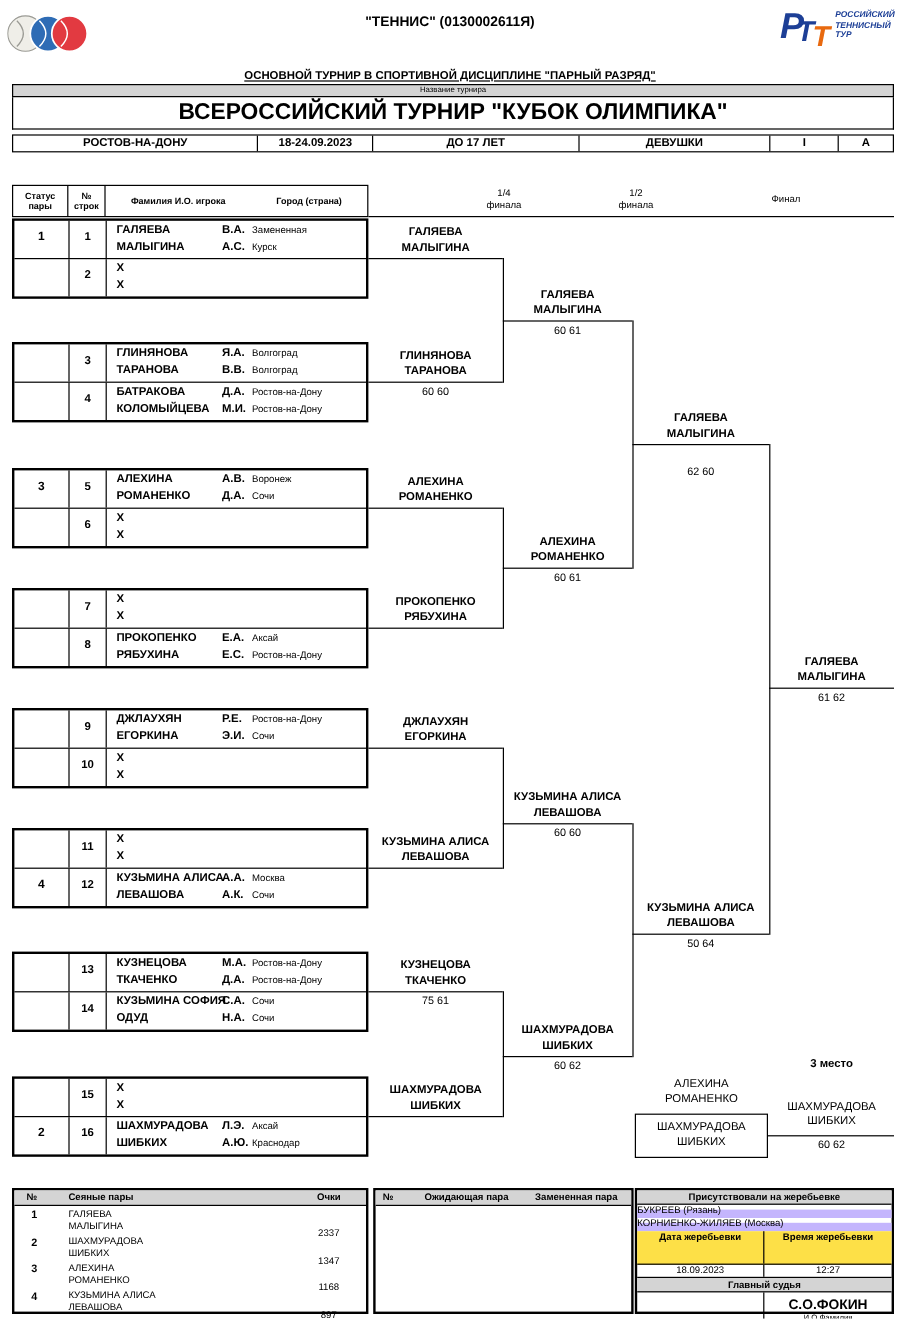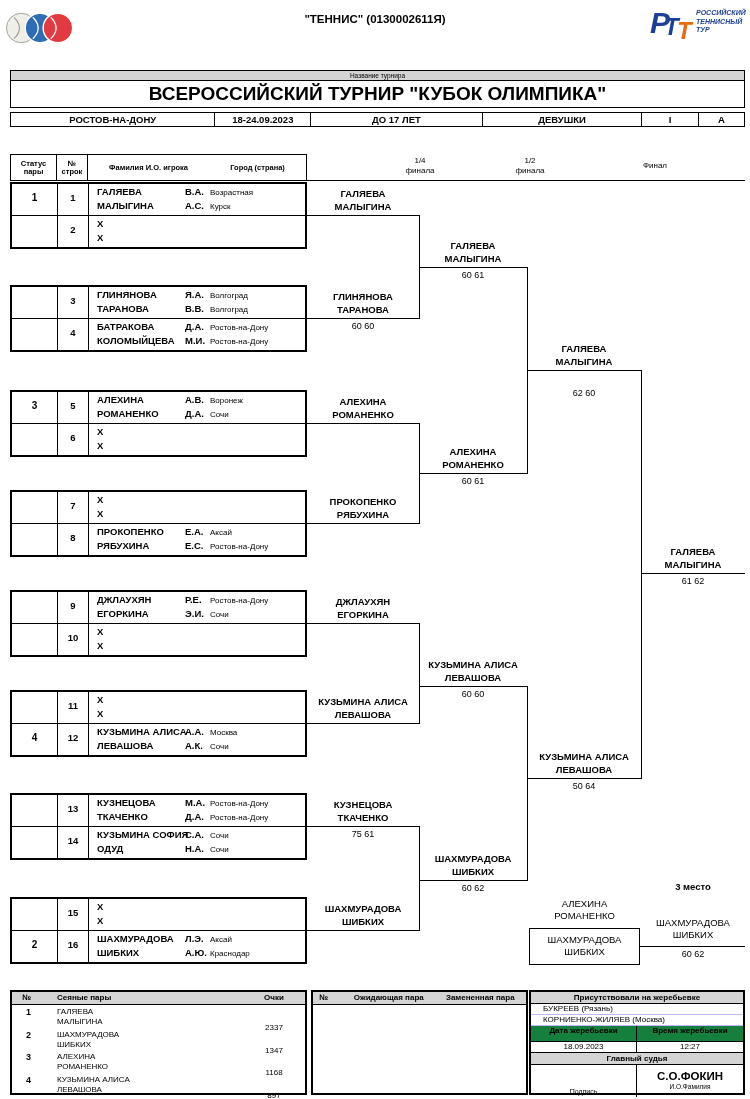--- a/index.html
+++ b/index.html
@@ -63,22 +63,22 @@
   .f1-pairs{flex:1;line-height:11px;}
   .f1-pts{width:62px;text-align:center;line-height:11px;}
   .f2-num{width:30px;padding-left:6px;box-sizing:border-box;line-height:11px;}
   .f2-wait{flex:1;text-align:center;line-height:11px;}
   .f2-repl{flex:1;text-align:center;line-height:11px;}
   .frow{display:flex;height:22.5px;}
   .frow .fnum{width:45px;padding-left:14px;font-size:9px;font-weight:bold;box-sizing:border-box;padding-top:2px;}
   .frow .fnames{flex:1;font-size:8px;line-height:10px;padding-top:2px;}
   .frow .fpts{width:62px;text-align:center;font-size:8px;align-self:center;margin-top:23px;}
   .f3-title{height:12px;background:#d4d4d4;text-align:center;font-weight:bold;line-height:11px;border-bottom:1px solid #000;box-sizing:border-box;}
-  .f3-att{height:11px;padding-left:12px;line-height:10px;border-bottom:1px solid #c4b5fd;box-sizing:border-box;}
-  .f3-two{display:flex;height:16px;background:#15803d;border-bottom:1px solid #000;box-sizing:border-box;font-weight:bold;}
+  .f3-att{height:11px;padding-left:0;line-height:10px;border-bottom:7px solid #c4b5fd;box-sizing:border-box;}
+  .f3-two{display:flex;height:28px;background:#fde047;border-bottom:1px solid #000;box-sizing:border-box;font-weight:bold;}
   .f3-vals{display:flex;height:11px;border-bottom:1px solid #000;box-sizing:border-box;}
   .f3-cell{width:50%;text-align:center;line-height:10px;box-sizing:border-box;}
   .f3-cell.l{border-right:1px solid #000;}
   .f3-ref{height:12px;background:#d4d4d4;text-align:center;font-weight:bold;line-height:11px;border-bottom:1px solid #000;box-sizing:border-box;}
   .f3-sign{display:flex;height:32px;}
   .f3-signl{width:50%;border-right:1px solid #000;display:flex;align-items:flex-end;justify-content:center;font-size:7px;padding-bottom:2px;box-sizing:border-box;}
   .f3-signr{width:50%;text-align:center;padding-top:5px;box-sizing:border-box;}
   .f3-name{font-size:11.5px;font-weight:bold;line-height:13px;}
   .f3-sub{font-size:6.5px;line-height:8px;}
 </style>
@@ -102,20 +102,21 @@
     <span class="rtt-letter rtt-p">Р</span>
     <span class="rtt-letter rtt-t1">Т</span>
     <span class="rtt-letter rtt-t2">Т</span>
     <div class="rtt-text">
       <div>РОССИЙСКИЙ</div>
       <div>ТЕННИСНЫЙ</div>
       <div>ТУР</div>
     </div>
   </div>
 
+  <div class="subt">ОСНОВНОЙ ТУРНИР В СПОРТИВНОЙ ДИСЦИПЛИНЕ "ПАРНЫЙ РАЗРЯД"</div>
 
   <div class="tbox">
     <div class="tbox-label">Название турнира</div>
     <div class="tbox-title">ВСЕРОССИЙСКИЙ ТУРНИР "КУБОК ОЛИМПИКА"</div>
   </div>
 
   <div class="itab">
     <div class="irow val">
       <div class="icell cw1">РОСТОВ-НА-ДОНУ</div>
       <div class="icell cw2">18-24.09.2023</div>
@@ -154,21 +155,21 @@
   <div class="hl" style="left:307px;top:180px;width:438px"></div>
 
   <div class="mbox" style="top:182px">
     <div class="mrow">
       <div class="c-st">1</div>
       <div class="c-num">1</div>
       <div class="c-nm">
         <div class="pl">
             <span class="nm">ГАЛЯЕВА</span>
             <span class="ini">В.А.</span>
-            <span class="ct">Возрастная</span>
+            <span class="ct">Замененная</span>
           </div>
         <div class="pl">
             <span class="nm">МАЛЫГИНА</span>
             <span class="ini">А.С.</span>
             <span class="ct">Курск</span>
           </div>
       </div>
     </div>
     <div class="mrow b2">
       <div class="c-st"></div>

